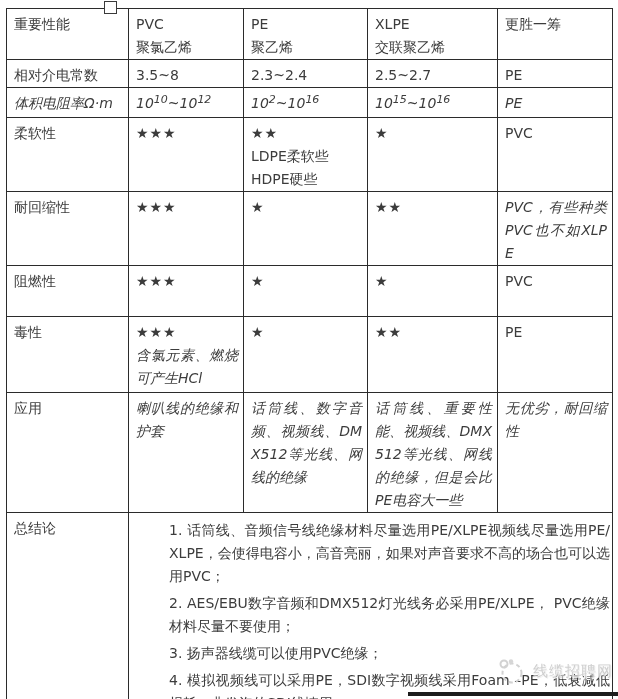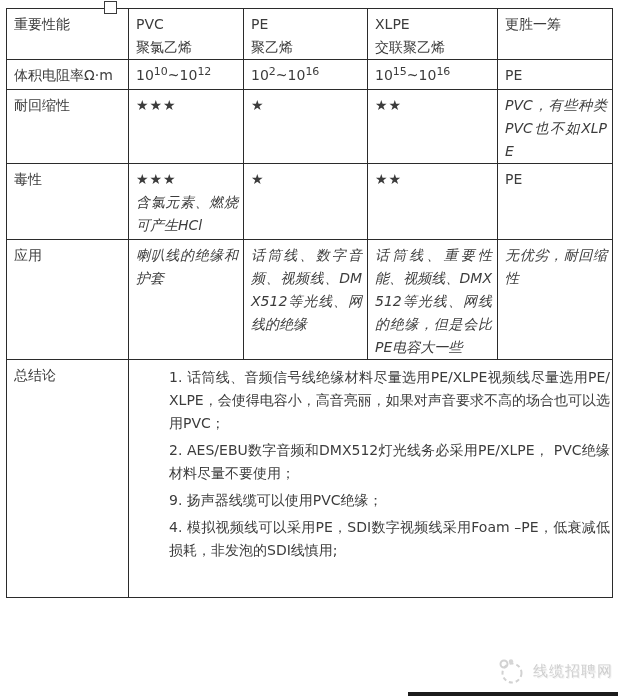--- a/index.html
+++ b/index.html
@@ -17,21 +17,21 @@
   td{
     border:1px solid #2b2b2b;vertical-align:top;
     padding:4px 5px 0 7px;font-size:14px;line-height:23px;color:#3c3c3c;
     overflow:hidden;word-break:break-all;
   }
   .justify{text-align:justify;text-justify:inter-ideograph;font-style:italic;}
   .stars{letter-spacing:1px;}
   sup{font-size:11px;vertical-align:5px;line-height:0;}
   tr.r-header{height:50px;padding-left:18px;}
   tr.r-dielectric{height:27px;}
-  tr.r-resistivity{height:30px;}
+  tr.r-resistivity{height:30px;font-style:italic;}
   tr.r-flex{height:69px;}
   tr.r-shrink{height:50px;}
   tr.r-flame{height:51px;}
   tr.r-tox{height:76px;margin-left:40px;}
   tr.r-app{height:96px;}
   tr.r-concl{height:238px;}
   td.concl-cell{padding:6px 2px 0 40px;}
   .concl-item{margin:0 0 4px 0;text-align:justify;text-justify:inter-ideograph;}
 
   
@@ -72,38 +72,63 @@
     </td>
     <td>
       <div>XLPE</div>
       <div>交联聚乙烯</div>
     </td>
     <td>
           <div>更胜一筹</div>
         </td>
   </tr>
 
+  <tr class="r-dielectric">
+    <td>相对介电常数</td>
+    <td>3.5~8</td>
+    <td>2.3~2.4</td>
+    <td>2.5~2.7</td>
+    <td>PE</td>
+  </tr>
 
   <tr class="r-resistivity">
     <td>体积电阻率Ω·m</td>
     <td><span>10</span><sup>10</sup><span>~10</span><sup>12</sup></td>
     <td><span>10</span><sup>2</sup><span>~10</span><sup>16</sup></td>
     <td><span>10</span><sup>15</sup><span>~10</span><sup>16</sup></td>
     <td>PE</td>
   </tr>
 
+  <tr class="r-flex">
+    <td>柔软性</td>
+    <td class="stars">★★★</td>
+    <td>
+      <div class="stars">★★</div>
+      <div>LDPE柔软些</div>
+      <div>HDPE硬些</div>
+    </td>
+    <td class="stars">★</td>
+    <td>PVC</td>
+  </tr>
 
   <tr class="r-shrink">
     <td>耐回缩性</td>
     <td class="stars">★★★</td>
     <td class="stars">★</td>
     <td class="stars">★★</td>
     <td class="justify">PVC，有些种类PVC也不如XLPE</td>
   </tr>
 
+  <tr class="r-flame">
+    <td>阻燃性</td>
+    <td class="stars">★★★</td>
+    <td class="stars">★</td>
+    <td class="stars">★</td>
+    <td>PVC</td>
+  </tr>
 
   <tr class="r-tox">
     <td>毒性</td>
     <td>
       <div class="stars">★★★</div>
       <div class="justify">含氯元素、燃烧可产生HCl</div>
     </td>
     <td class="stars">★</td>
     <td class="stars">★★</td>
     <td>PE</td>
@@ -115,21 +140,21 @@
     <td class="justify">话筒线、数字音频、视频线、DMX512等光线、网线的绝缘</td>
     <td class="justify">话筒线、重要性能、视频线、DMX512等光线、网线的绝缘，但是会比PE电容大一些</td>
     <td class="justify">无优劣，耐回缩性</td>
   </tr>
 
   <tr class="r-concl">
     <td>总结论</td>
     <td class="concl-cell" colspan="4">
       <p class="concl-item">1. 话筒线、音频信号线绝缘材料尽量选用PE/XLPE视频线尽量选用PE/XLPE，会使得电容小，高音亮丽，如果对声音要求不高的场合也可以选用PVC；</p>
       <p class="concl-item">2. AES/EBU数字音频和DMX512灯光线务必采用PE/XLPE， PVC绝缘材料尽量不要使用；</p>
-      <p class="concl-item">9. 扬声器线缆可以使用PVC绝缘；</p>
+      <p class="concl-item">3. 扬声器线缆可以使用PVC绝缘；</p>
       <p class="concl-item">4. 模拟视频线可以采用PE，SDI数字视频线采用Foam –PE，低衰减低损耗，非发泡的SDI线慎用;</p>
 
     </td>
   </tr>
 </tbody>
   </table>
 
 <div class="watermark">
   <svg width="30" height="30" viewBox="0 0 30 30">
     <circle cx="16" cy="17" r="9.5" fill="none" stroke="#d2d2d2" stroke-width="2" stroke-dasharray="4 3"></circle>

